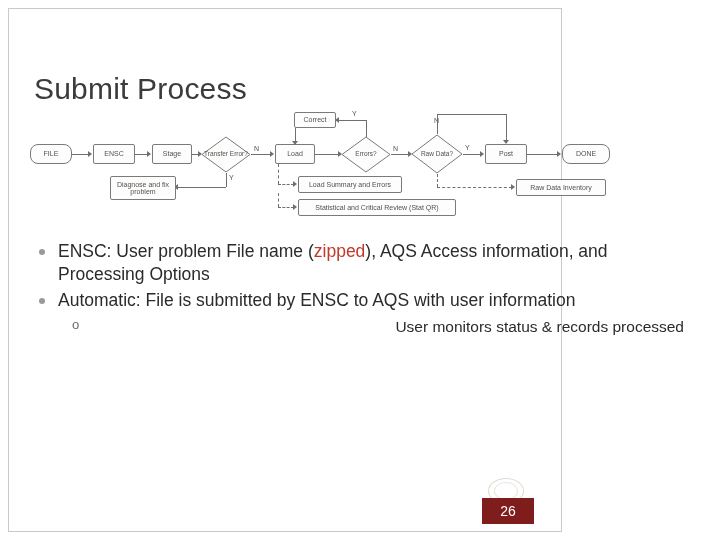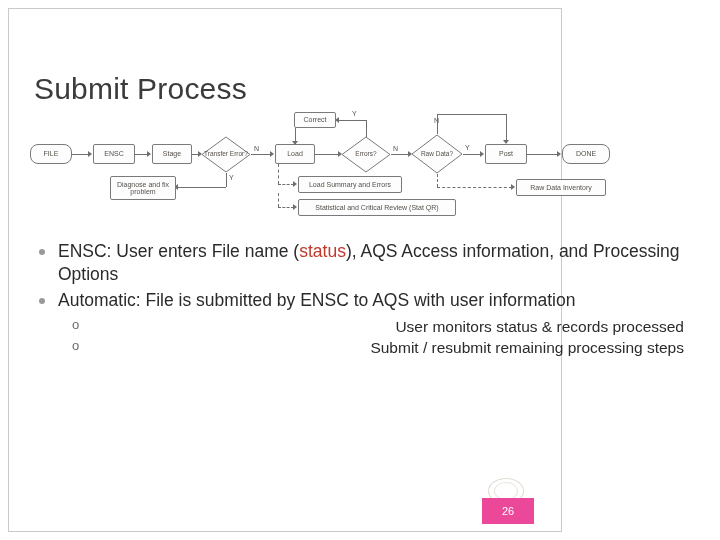--- a/index.html
+++ b/index.html
@@ -166,23 +166,23 @@
   .sub-wrap { margin-top: 4px; }
   .red { color: #c0392b; }
 
   
   .pagebadge {
     position: absolute;
     right: 36px;
     bottom: 16px;
     width: 52px;
     height: 26px;
-    background: #ec4899;
+    background: #7f1d1d;
     color: #ffffff;
-    font-size: 11px;
+    font-size: 14px;
     display: flex;
     align-items: center;
     justify-content: center;
   }
   .badge-deco {
     position: absolute;
     right: 46px;
     bottom: 36px;
     width: 34px;
     height: 24px;
@@ -304,26 +304,25 @@
     <div class="node" style="left:494px; top:67px; width:90px; height:17px;">Raw Data Inventory</div>
 
     <div class="conn v" style="left:415px; top:2px; height:20px;"></div>
     <div class="conn h" style="left:415px; top:2px; width:69px;"></div>
     <div class="conn v" style="left:484px; top:2px; height:29px;"></div>
     <div class="arrow down" style="left:481px; top:28px;"></div>
   </div>
 
   <div class="bullets">
     <div class="b1">
-      <span>ENSC: User enters File name (</span><span class="red">status</span><span>), AQS Access information, and Processing Options</span>
+      <span>ENSC: User problem File name (</span><span class="red">zipped</span><span>), AQS Access information, and Processing Options</span>
     </div>
     <div class="b1">Automatic:  File is submitted by ENSC to AQS with user information</div>
 
     <div class="sub-wrap">
       <div class="b2">User monitors status &amp; records processed</div>
-      <div class="b2">Submit / resubmit remaining processing steps</div>
     </div>
   </div>
 
   <div class="badge-deco"></div>
   <div class="badge-deco2"></div>
   <div class="pagebadge">26</div>
 </div>
 
 </body></html>

